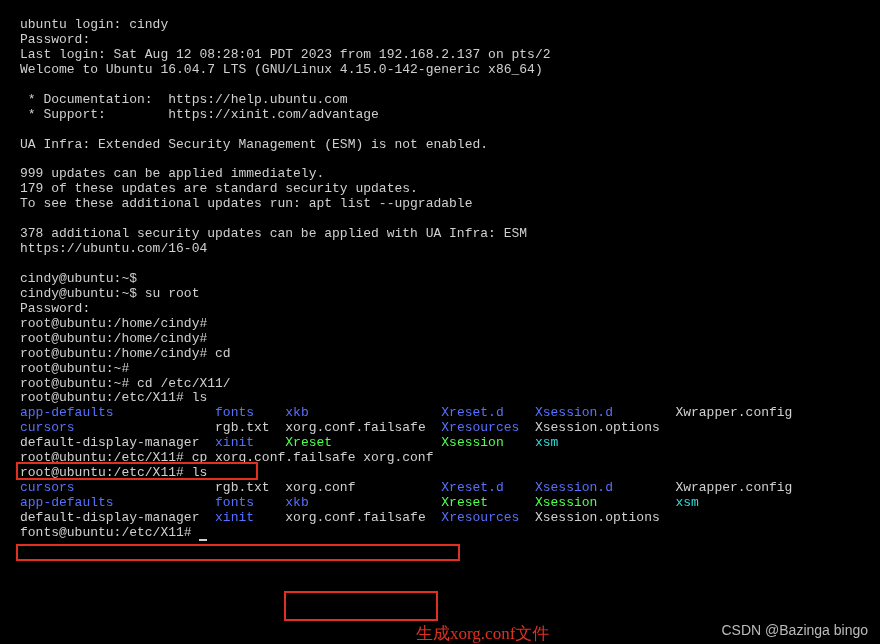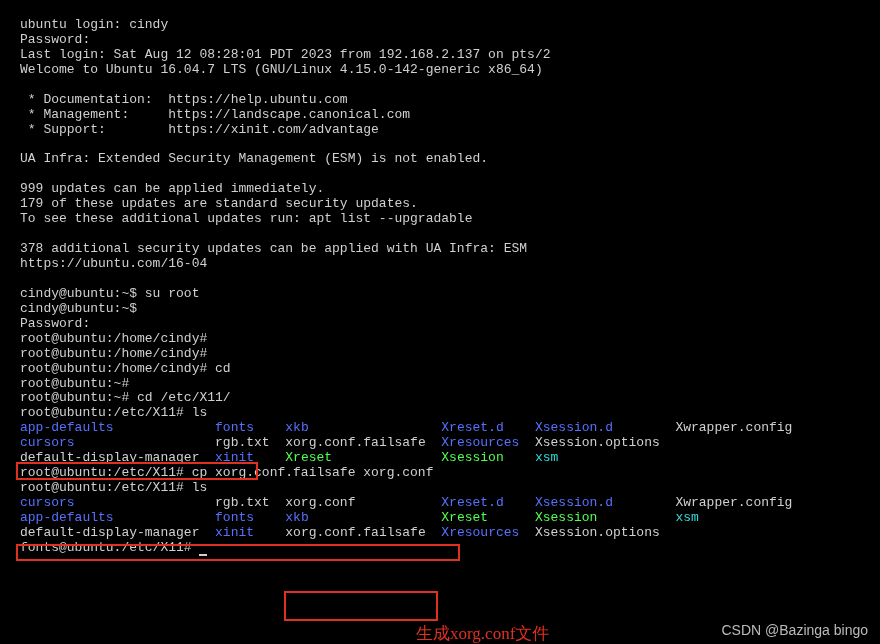--- a/index.html
+++ b/index.html
@@ -43,34 +43,33 @@
 </head>
 <body>
 
 <div>
 <div class="line">ubuntu login: cindy</div>
 <div class="line">Password:</div>
 <div class="line">Last login: Sat Aug 12 08:28:01 PDT 2023 from 192.168.2.137 on pts/2</div>
 <div class="line">Welcome to Ubuntu 16.04.7 LTS (GNU/Linux 4.15.0-142-generic x86_64)</div>
 <div class="line">&nbsp;</div>
 <div class="line"> * Documentation:  https://help.ubuntu.com</div>
-<div class="line"> * Management:     https://landscape.canonical.com</div>
 <div class="line"> * Support:        https://xinit.com/advantage</div>
 <div class="line">&nbsp;</div>
 <div class="line">UA Infra: Extended Security Management (ESM) is not enabled.</div>
 <div class="line">&nbsp;</div>
 <div class="line">999 updates can be applied immediately.</div>
 <div class="line">179 of these updates are standard security updates.</div>
 <div class="line">To see these additional updates run: apt list --upgradable</div>
 <div class="line">&nbsp;</div>
 <div class="line">378 additional security updates can be applied with UA Infra: ESM</div>
 <div class="line">https://ubuntu.com/16-04</div>
 <div class="line">&nbsp;</div>
+<div class="line">cindy@ubuntu:~$</div>
 <div class="line">cindy@ubuntu:~$ su root</div>
-<div class="line">cindy@ubuntu:~$</div>
 <div class="line">Password:</div>
 <div class="line">root@ubuntu:/home/cindy#</div>
 <div class="line">root@ubuntu:/home/cindy#</div>
 <div class="line">root@ubuntu:/home/cindy# cd</div>
 <div class="line">root@ubuntu:~#</div>
 <div class="line">root@ubuntu:~# cd /etc/X11/</div>
 <div class="line">root@ubuntu:/etc/X11# ls</div>
 
 <div class="line"><span class="blue">app-defaults</span>             <span class="blue">fonts</span>    <span class="blue">xkb</span>                 <span class="blue">Xreset.d</span>    <span class="blue">Xsession.d</span>        <span>Xwrapper.config</span></div>
 <div class="line"><span class="blue">cursors</span>                  <span>rgb.txt</span>  <span>xorg.conf.failsafe</span>  <span class="blue">Xresources</span>  <span>Xsession.options</span></div>

